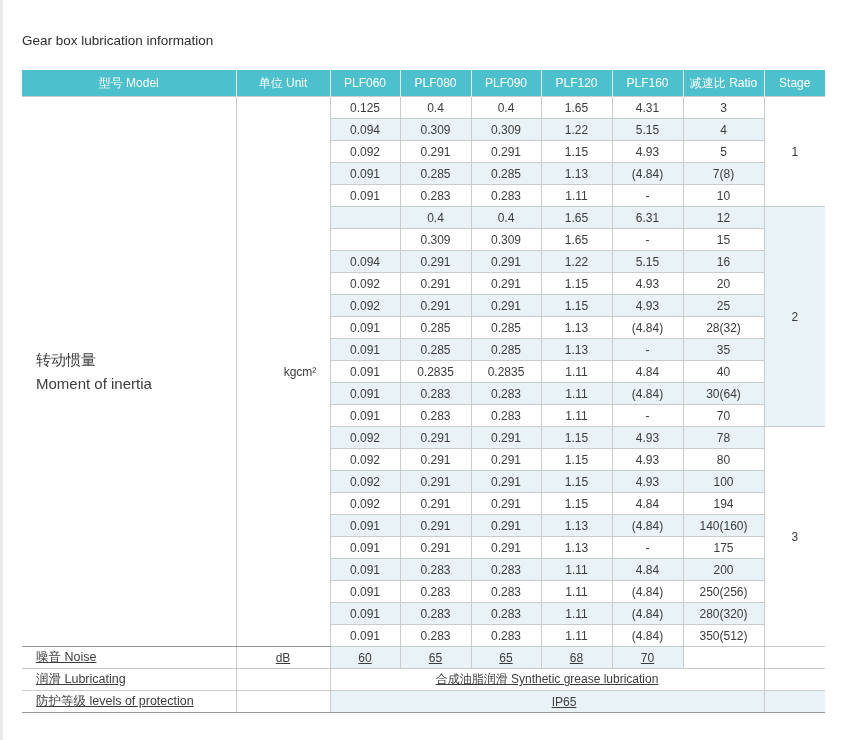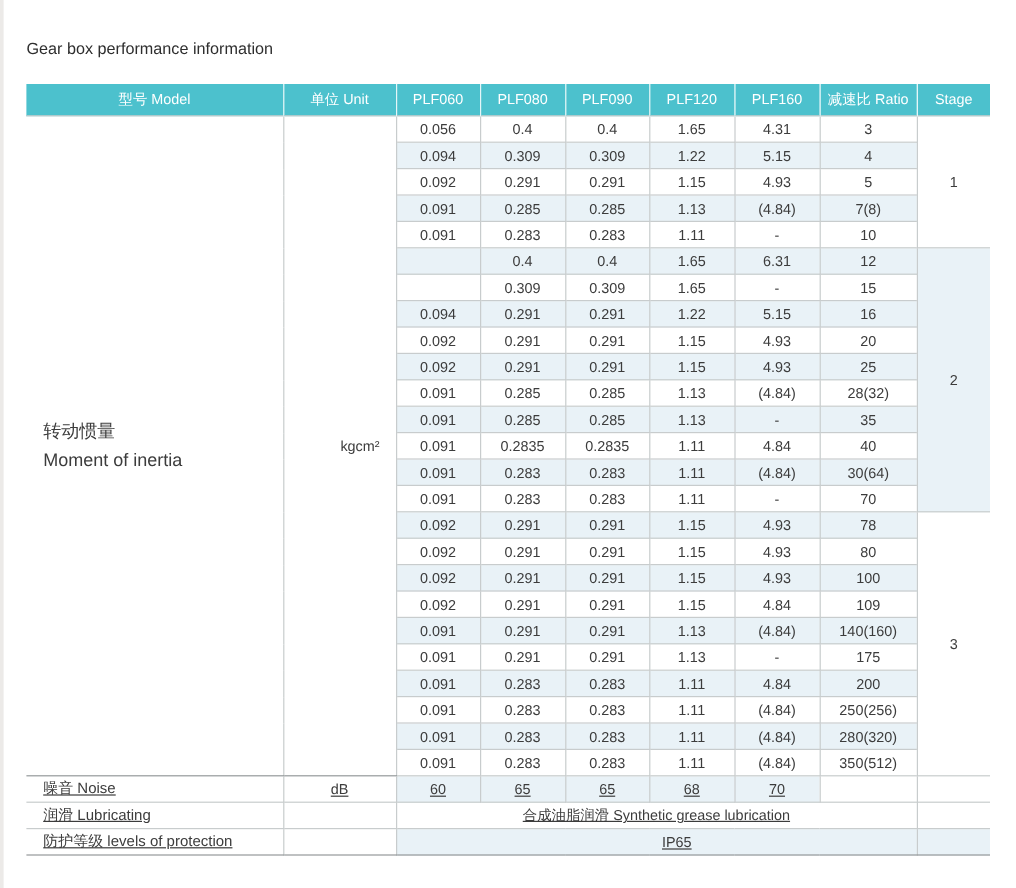--- a/index.html
+++ b/index.html
@@ -53,21 +53,21 @@
   td.row-label{text-align:left;padding-left:14px;font-size:12.5px;}
   td.unit-cell{font-size:12px;}
   td.stage-cell{font-size:12px;}
 </style>
 </head>
 <body>
 
 <div class="edge-shadow"></div>
 
 <div class="page">
-  <h2 class="title-en">Gear box performance information</h2>
+  <h2 class="title-en">Gear box lubrication information</h2>
 
   <table id="perf-table">
     <colgroup>
       <col style="width:214px">
         <col style="width:94px">
       <col style="width:70px">
         <col style="width:71px">
         <col style="width:70px">
       <col style="width:71px">
         <col style="width:71px">
@@ -87,21 +87,21 @@
           <th class="edge-r">Stage</th>
         </tr>
     </thead>
     <tbody id="table-body">
         <tr>
           <td class="label-cell edge-l dark-bottom" rowspan="25">
             <div class="lab-zh">转动惯量</div>
             <div class="lab-en">Moment of inertia</div>
           </td>
           <td class="unit-cell dark-bottom" rowspan="25">kgcm²</td>
-          <td class="num">0.056</td>
+          <td class="num">0.125</td>
           <td class="num">0.4</td>
           <td class="num">0.4</td>
           <td class="num">1.65</td>
           <td class="num">4.31</td>
           <td class="num">3</td>
           <td class="stage-cell edge-r" rowspan="5">1</td>
         </tr>
         <tr>
           <td class="num alt">0.094</td>
           <td class="num alt">0.309</td>
@@ -239,21 +239,21 @@
           <td class="num alt">1.15</td>
           <td class="num alt">4.93</td>
           <td class="num alt">100</td>
         </tr>
         <tr>
           <td class="num">0.092</td>
           <td class="num">0.291</td>
           <td class="num">0.291</td>
           <td class="num">1.15</td>
           <td class="num">4.84</td>
-          <td class="num">109</td>
+          <td class="num">194</td>
         </tr>
         <tr>
           <td class="num alt">0.091</td>
           <td class="num alt">0.291</td>
           <td class="num alt">0.291</td>
           <td class="num alt">1.13</td>
           <td class="num alt">(4.84)</td>
           <td class="num alt">140(160)</td>
         </tr>
         <tr>

